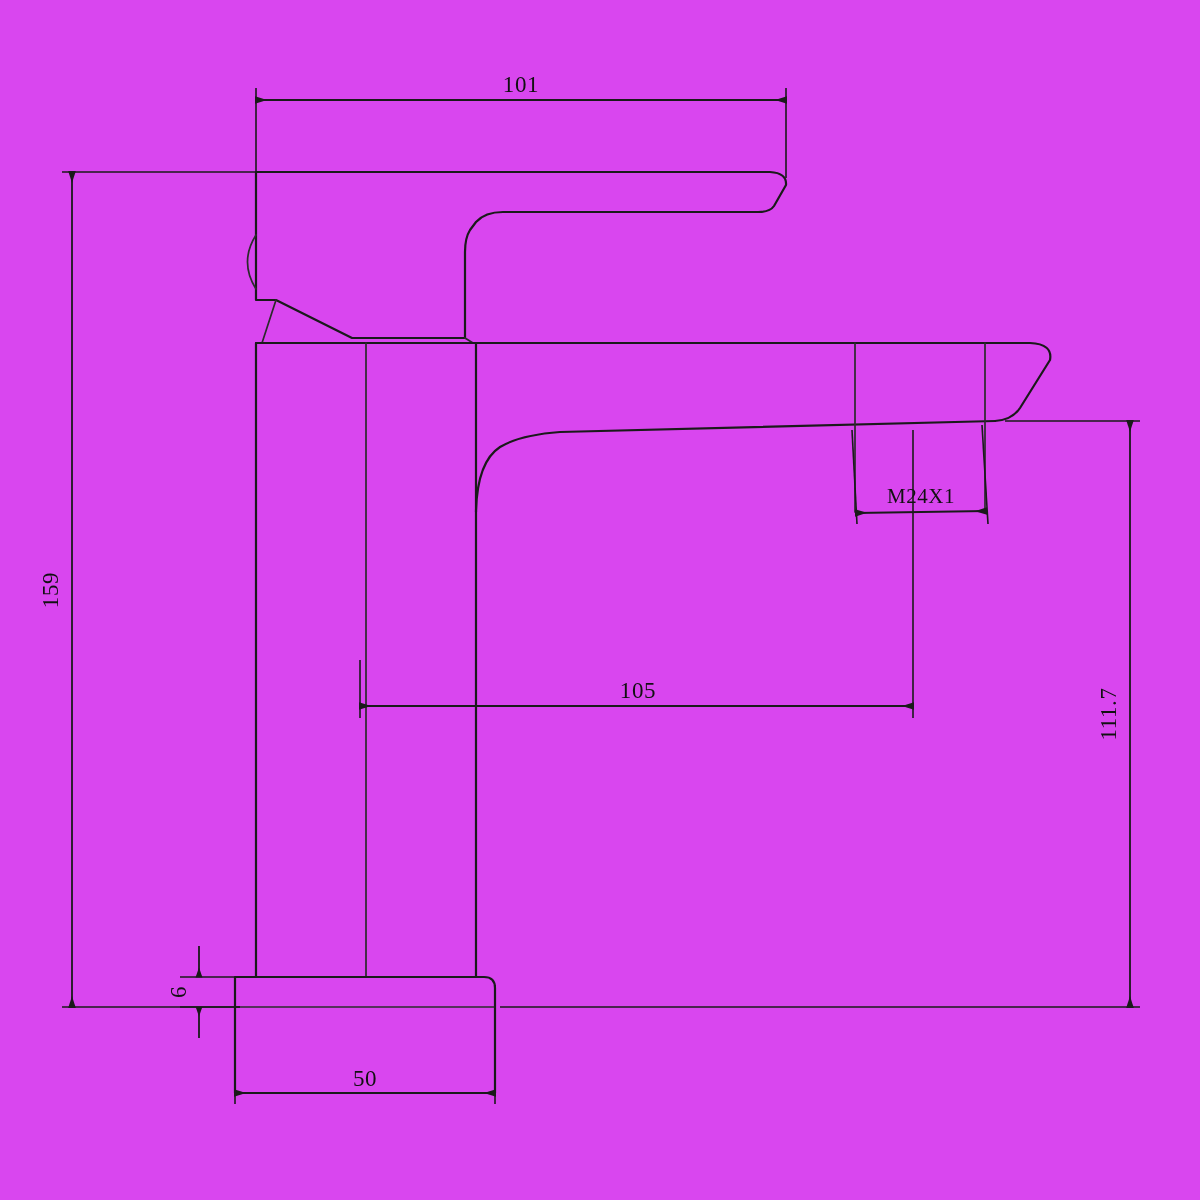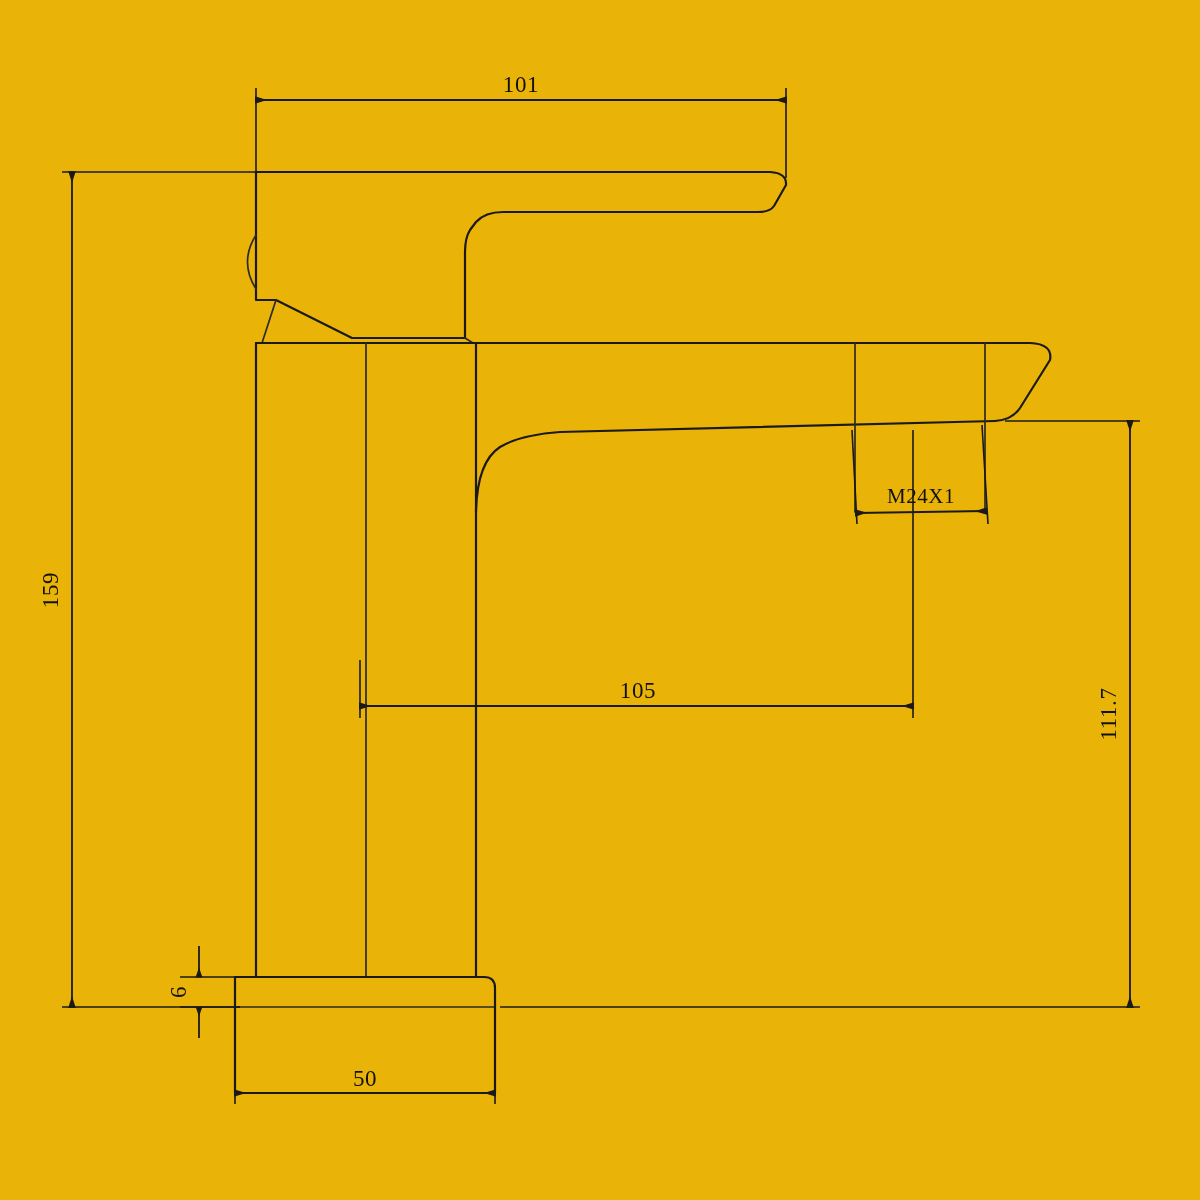--- a/index.html
+++ b/index.html
@@ -7,21 +7,21 @@
     padding: 0;
     background: #ffffff;
   }
   body {
     font-family: "Liberation Serif", serif;
   }
   #drawing-root {
     position: relative;
     width: 1200px;
     height: 1200px;
-    background: #eab308;
+    background: #d946ef;
     overflow: hidden;
   }
   svg.cad {
     display: block;
     width: 1200px;
     height: 1200px;
   }
   .part-line {
     fill: none;
     stroke: #1a1a1a;

